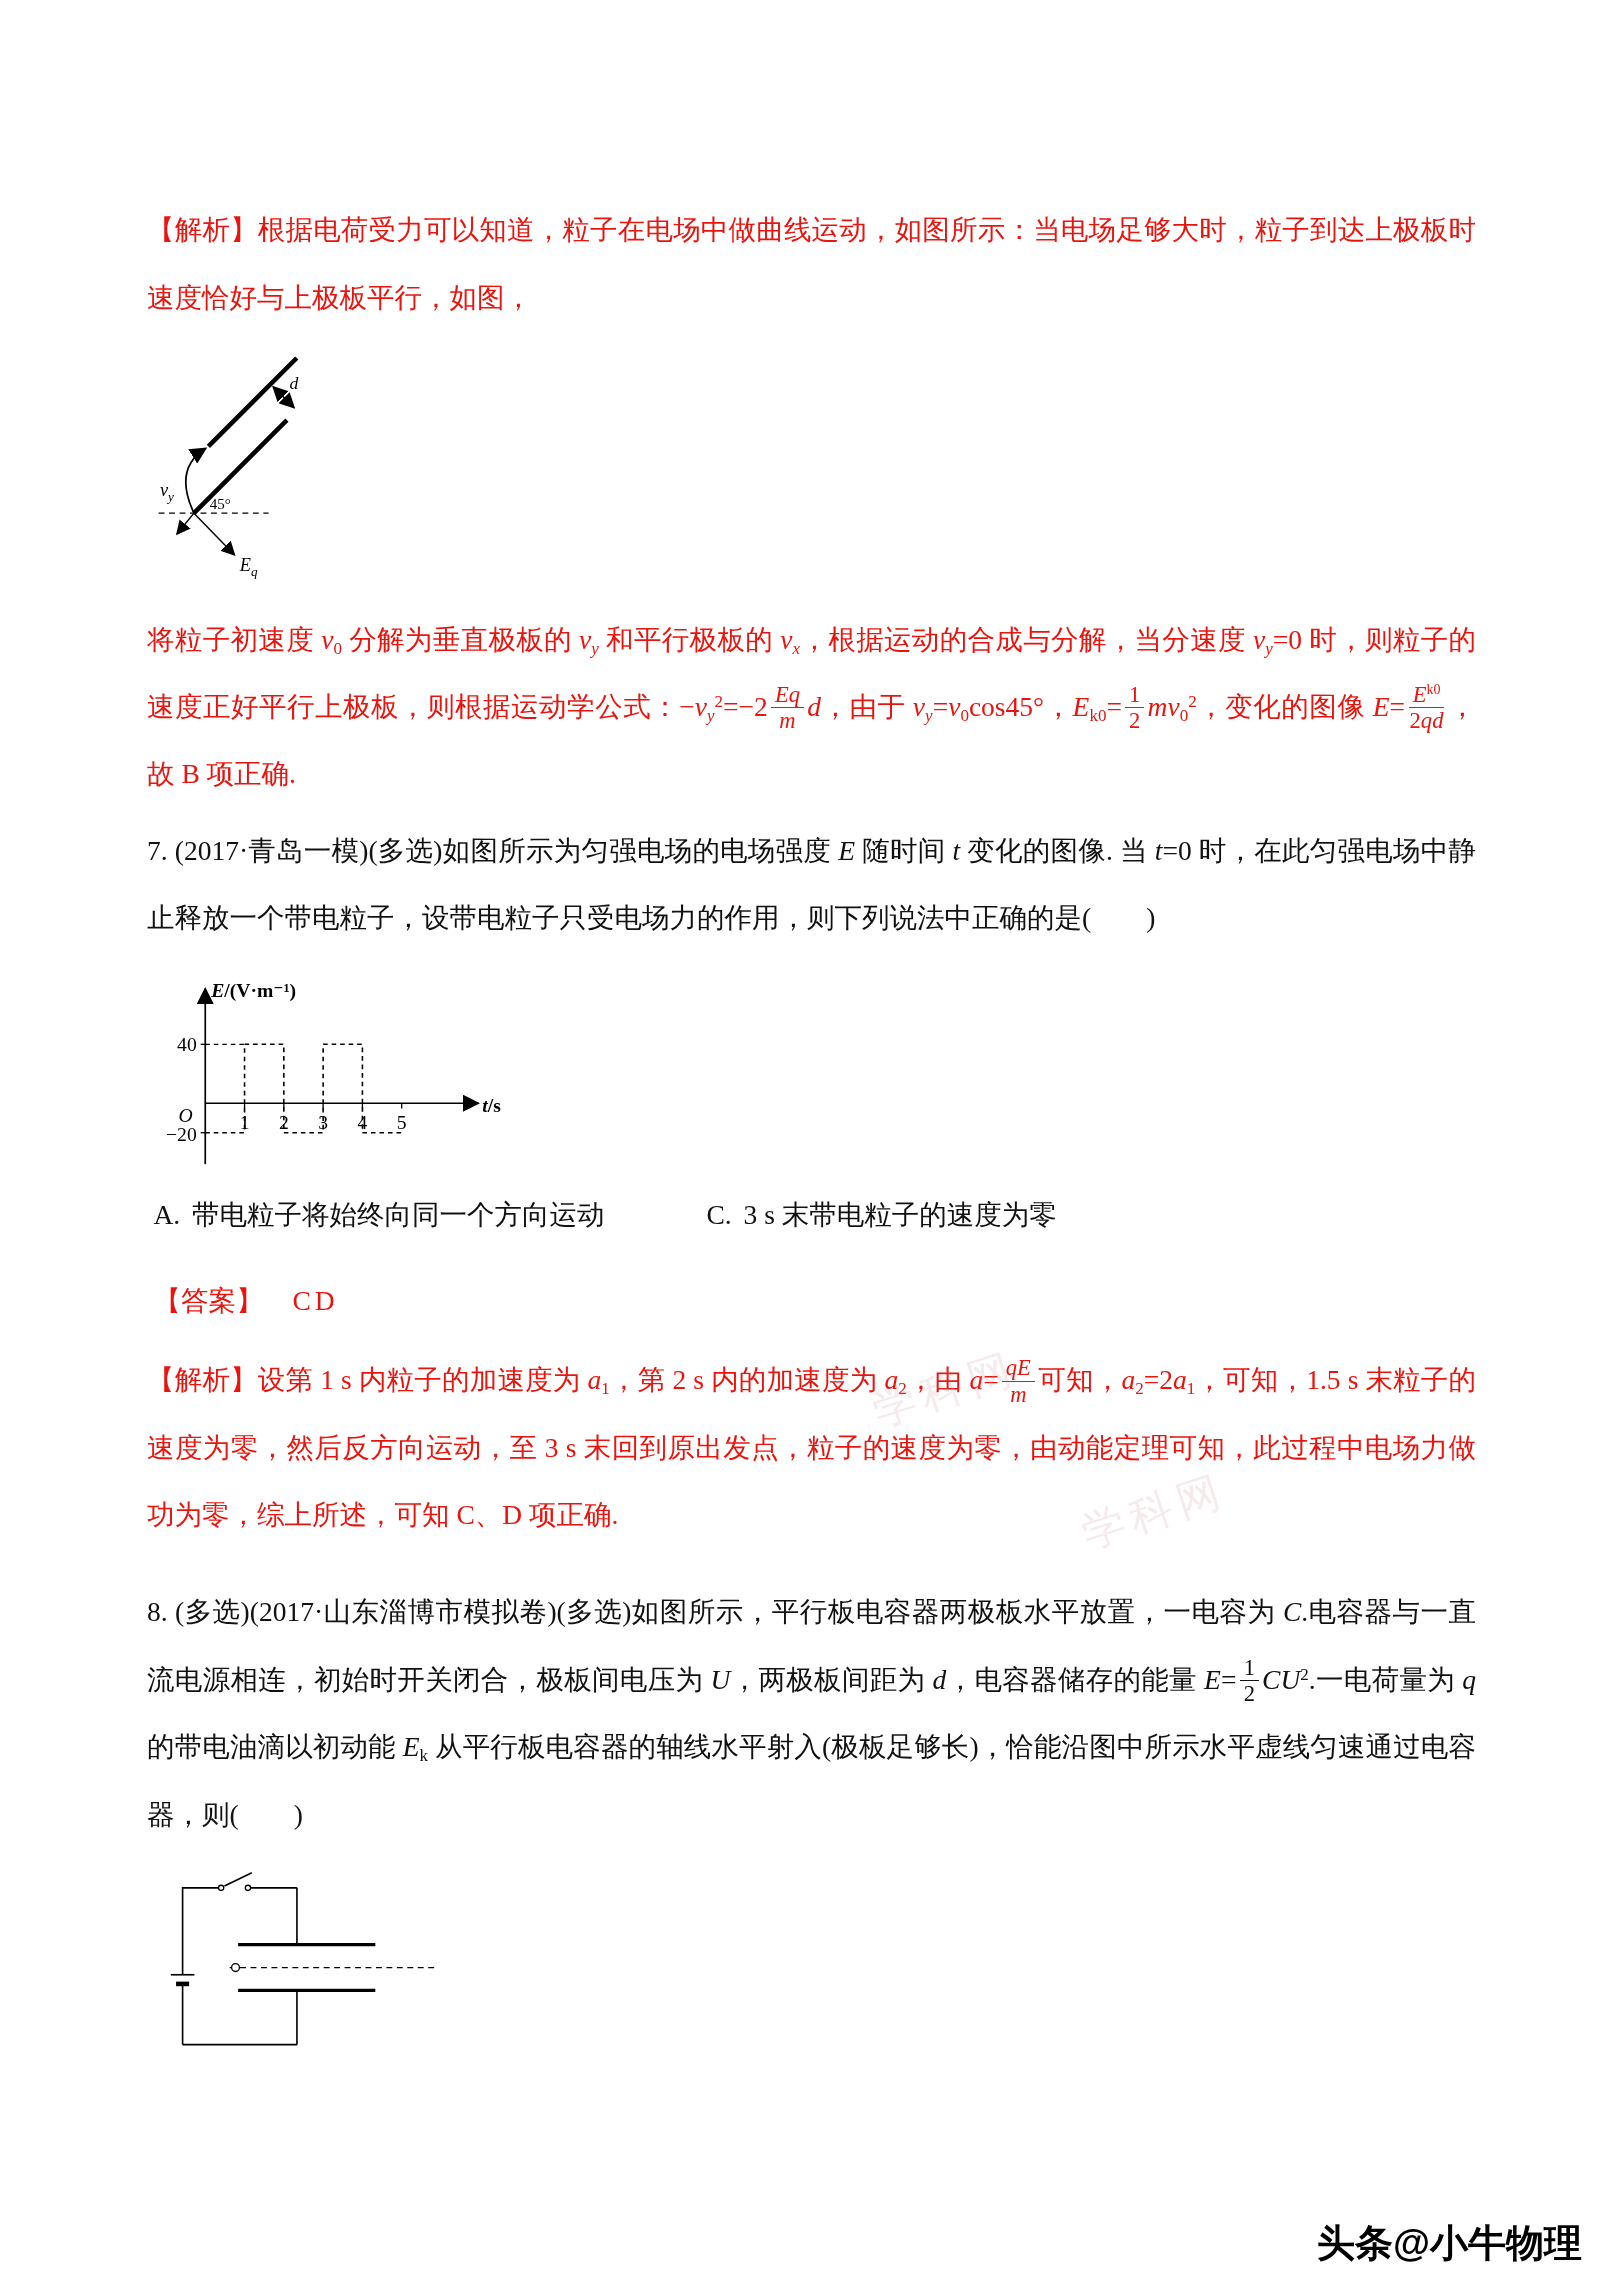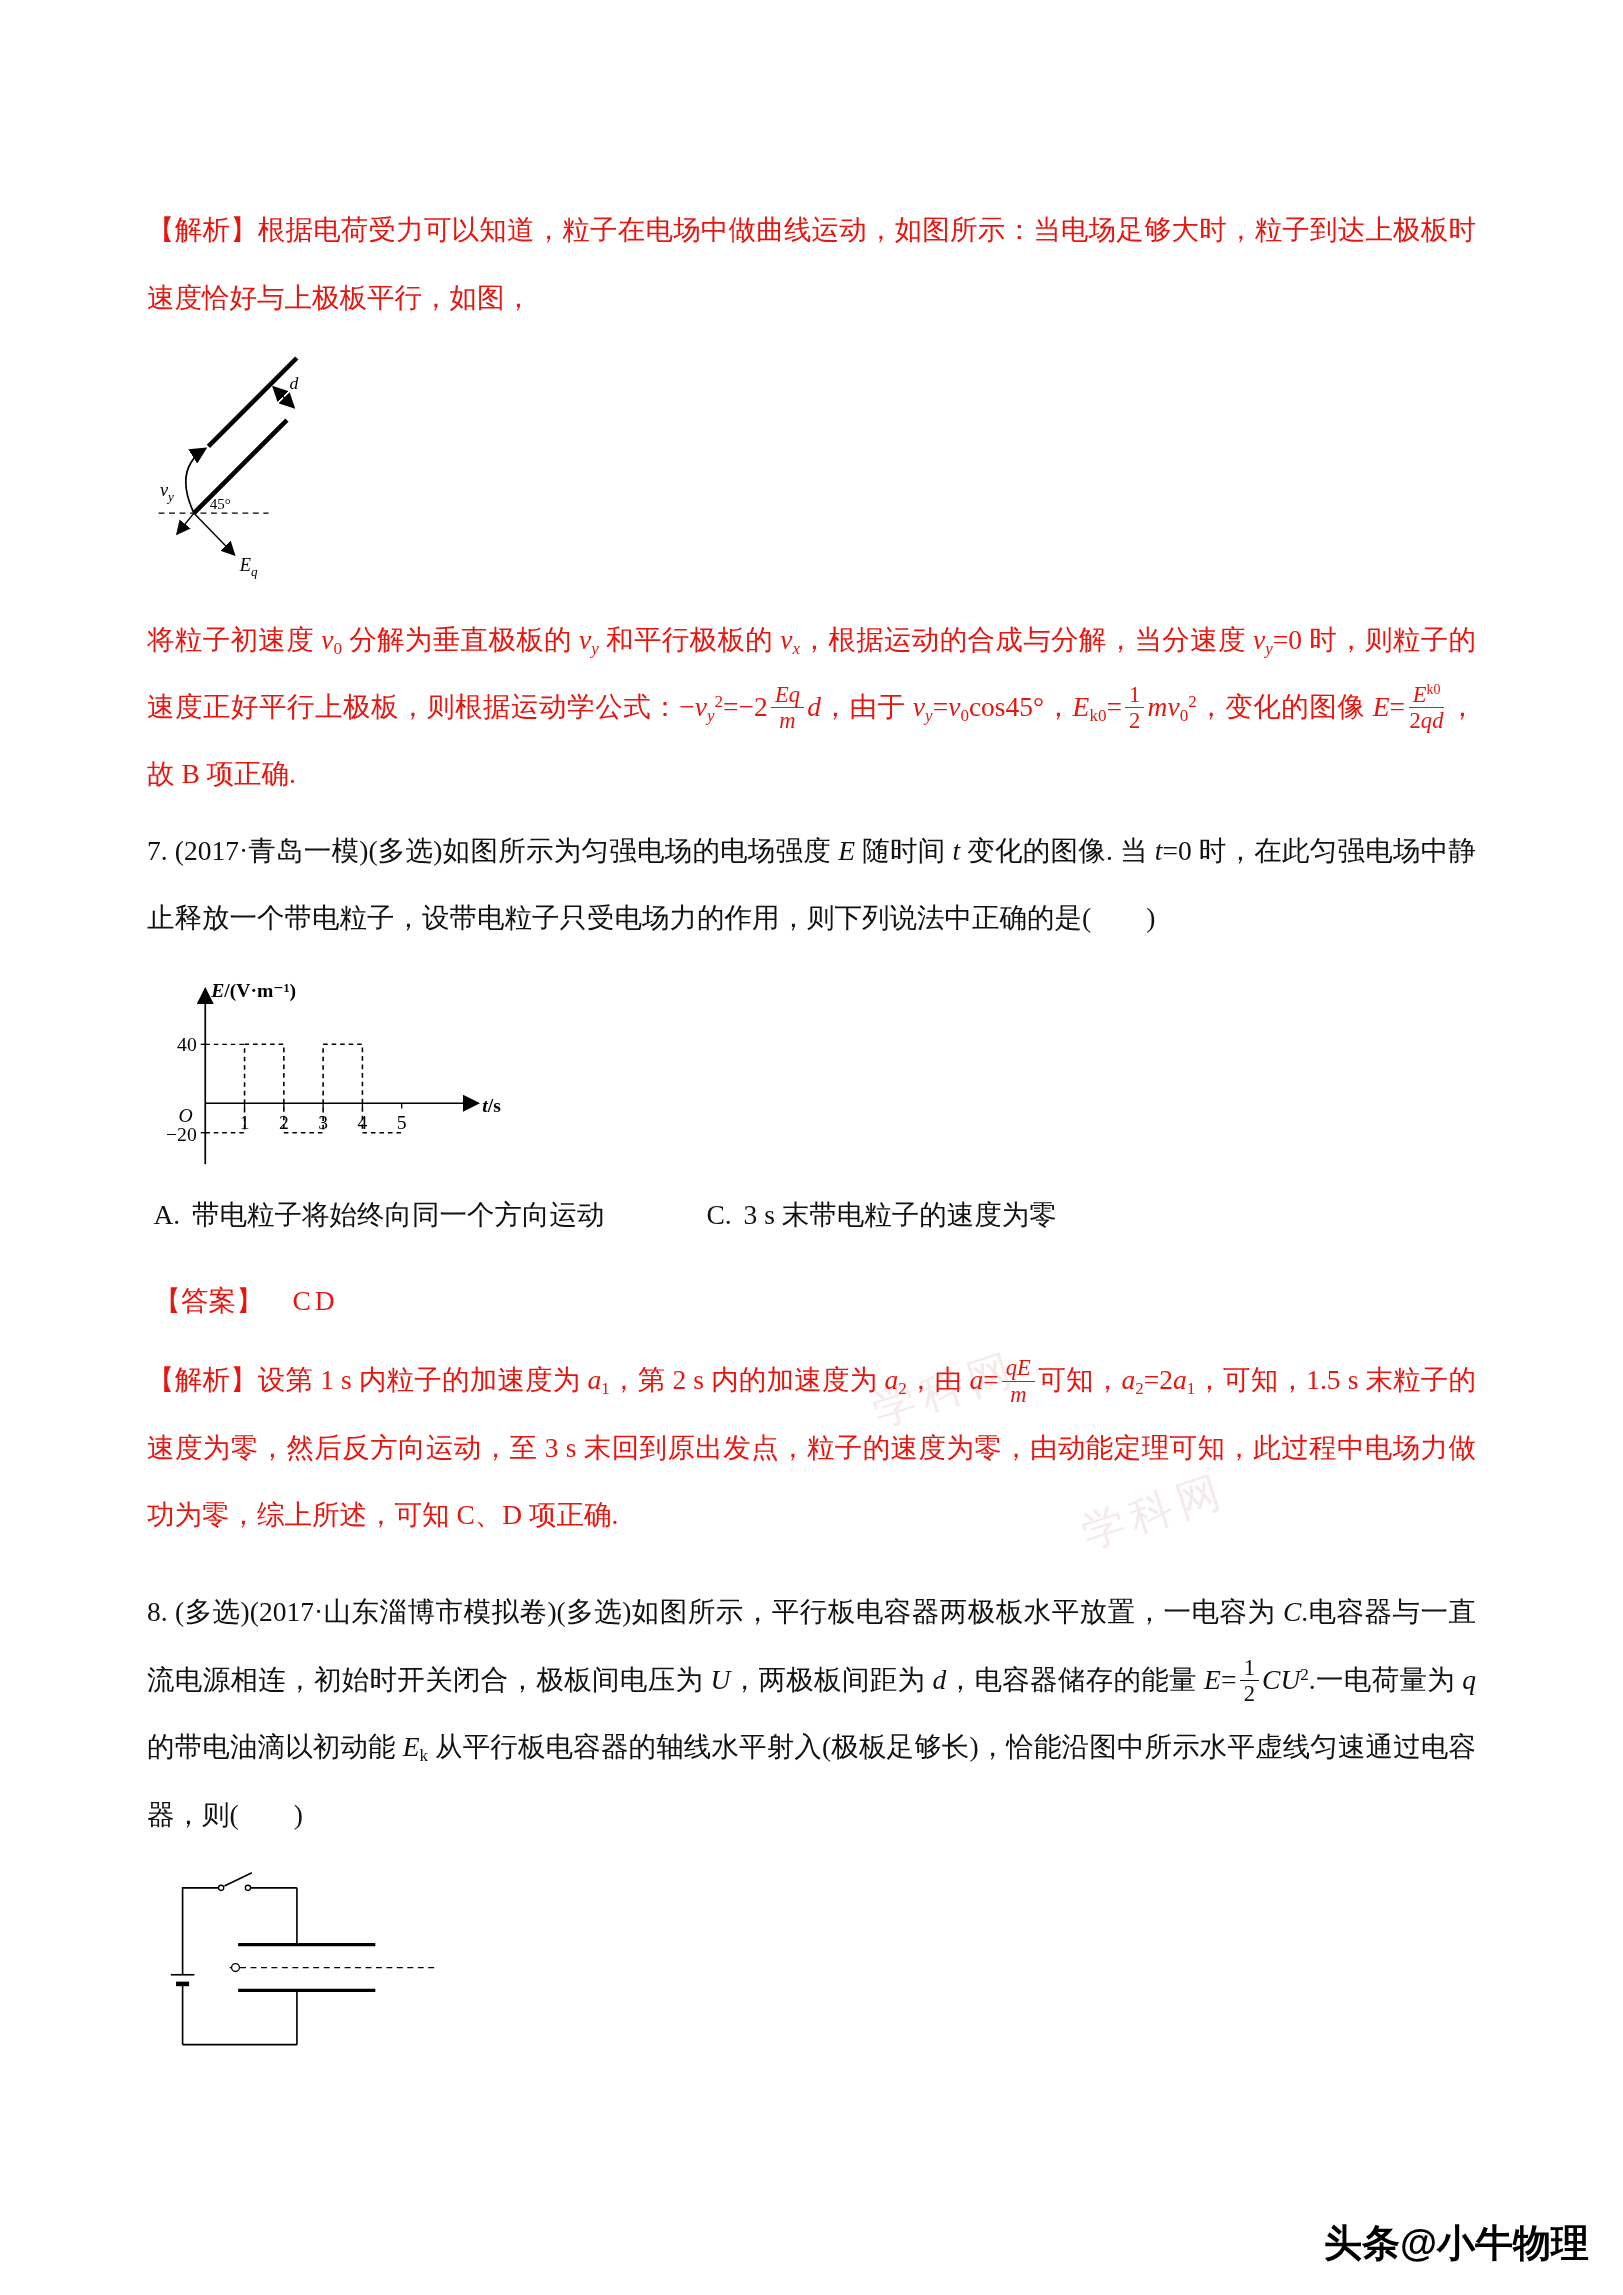--- a/index.html
+++ b/index.html
@@ -20,21 +20,21 @@
         line-height:1.12;font-size:0.82em;margin:0 3.3px;transform:translateY(-2px);}
   .fn{border-bottom:1.6px solid currentColor;padding:0 3.9px;}
   .fd{padding:0 1.3px;}
   .fig{margin:17px 0 19.6px 9.2px;}
   .options{font-size:27.5px;margin:23.6px 0 3.9px 6.5px;display:grid;grid-template-columns:553px 1fr;row-gap:46px;}
   .option{white-space:nowrap;}
   .opt-label{margin-right:11.8px;}
   .answer{margin:34px 0 11.8px 6.5px;}
   .answer-value{margin-left:29px;letter-spacing:3.9px;}
   .q8{margin-top:30px;}
-  .footer{position:absolute;right:34px;bottom:26px;font-size:38px;font-weight:700;
+  .footer{position:absolute;right:41px;bottom:26px;font-size:38px;font-weight:700;
           font-family:"Liberation Sans","DejaVu Sans",sans-serif;color:#000;}
   .watermark{position:absolute;color:rgba(195,125,135,0.16);font-size:43px;letter-spacing:6.5px;
              transform:rotate(-18deg);font-family:"Liberation Sans",sans-serif;pointer-events:none;}
   .wm1{left:871px;top:1361px;}
   .wm2{left:1080px;top:1483px;}
   svg text{font-family:"Liberation Serif","DejaVu Serif",serif;fill:#000;}
 </style>
 </head>
 <body>
 

